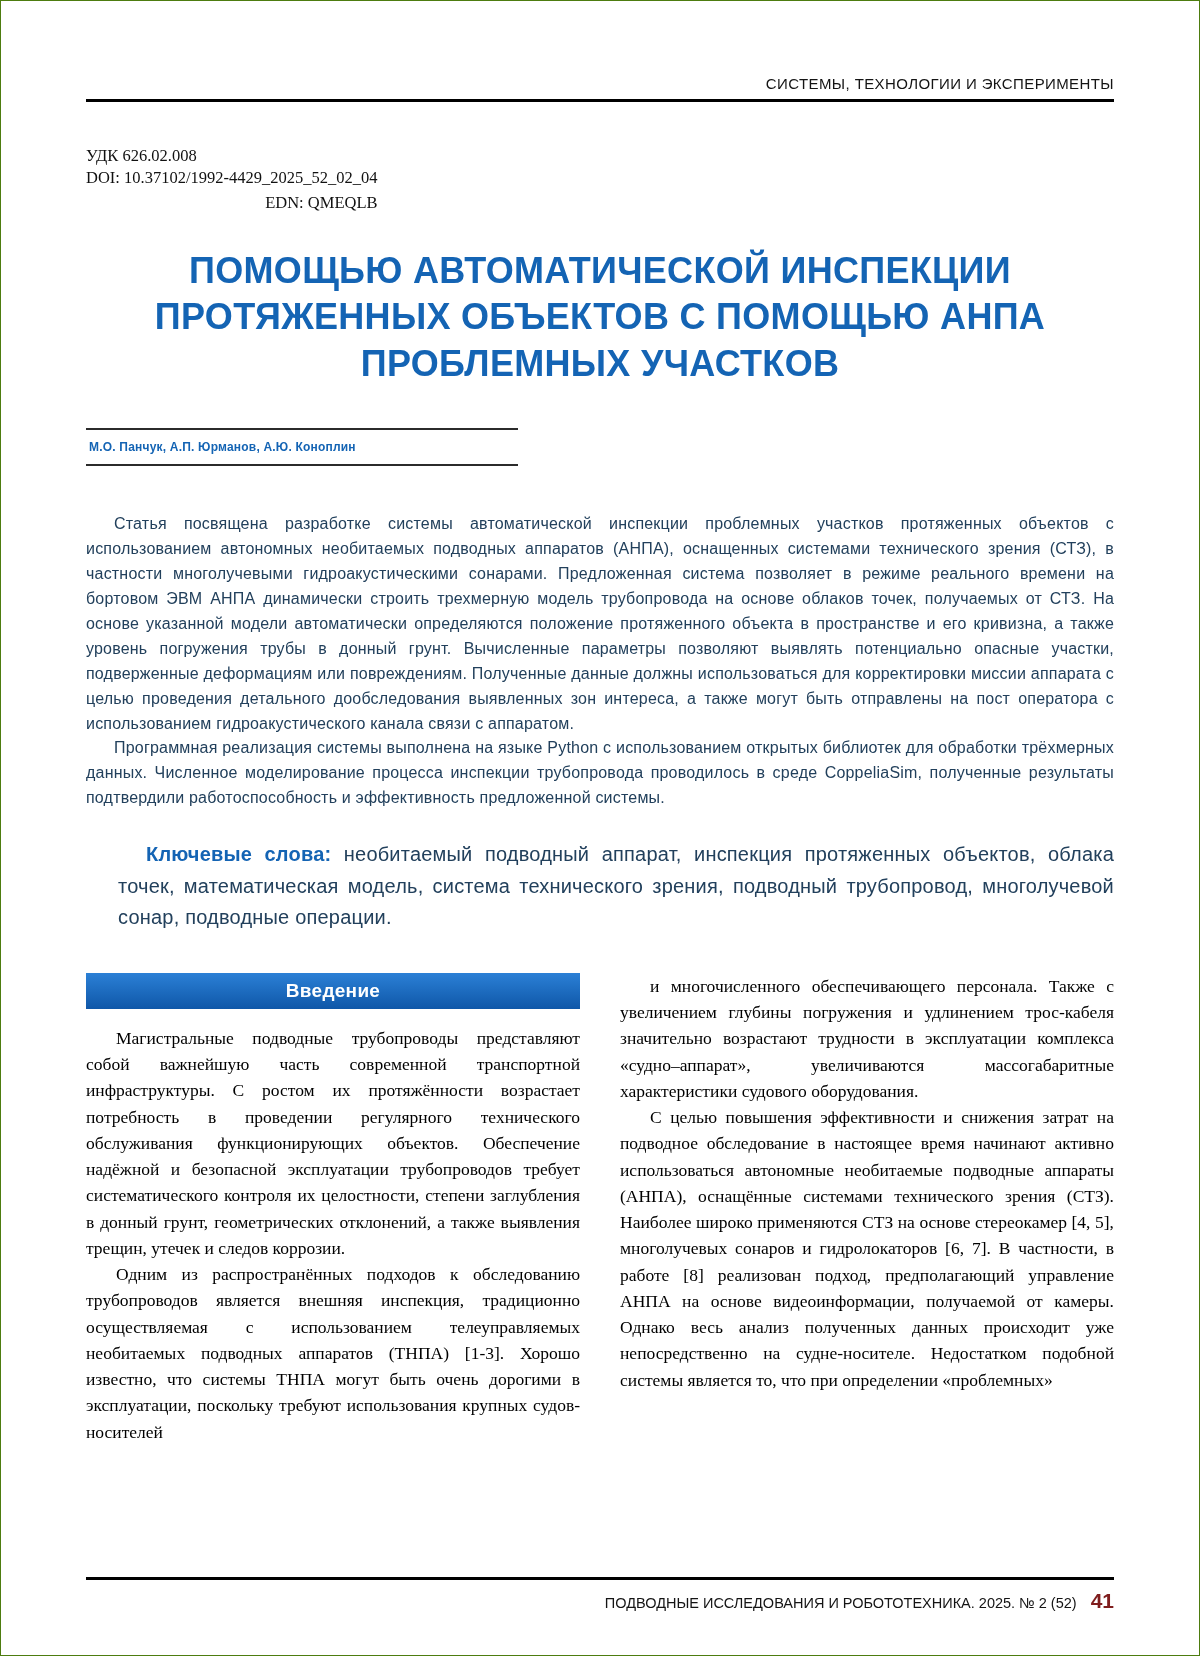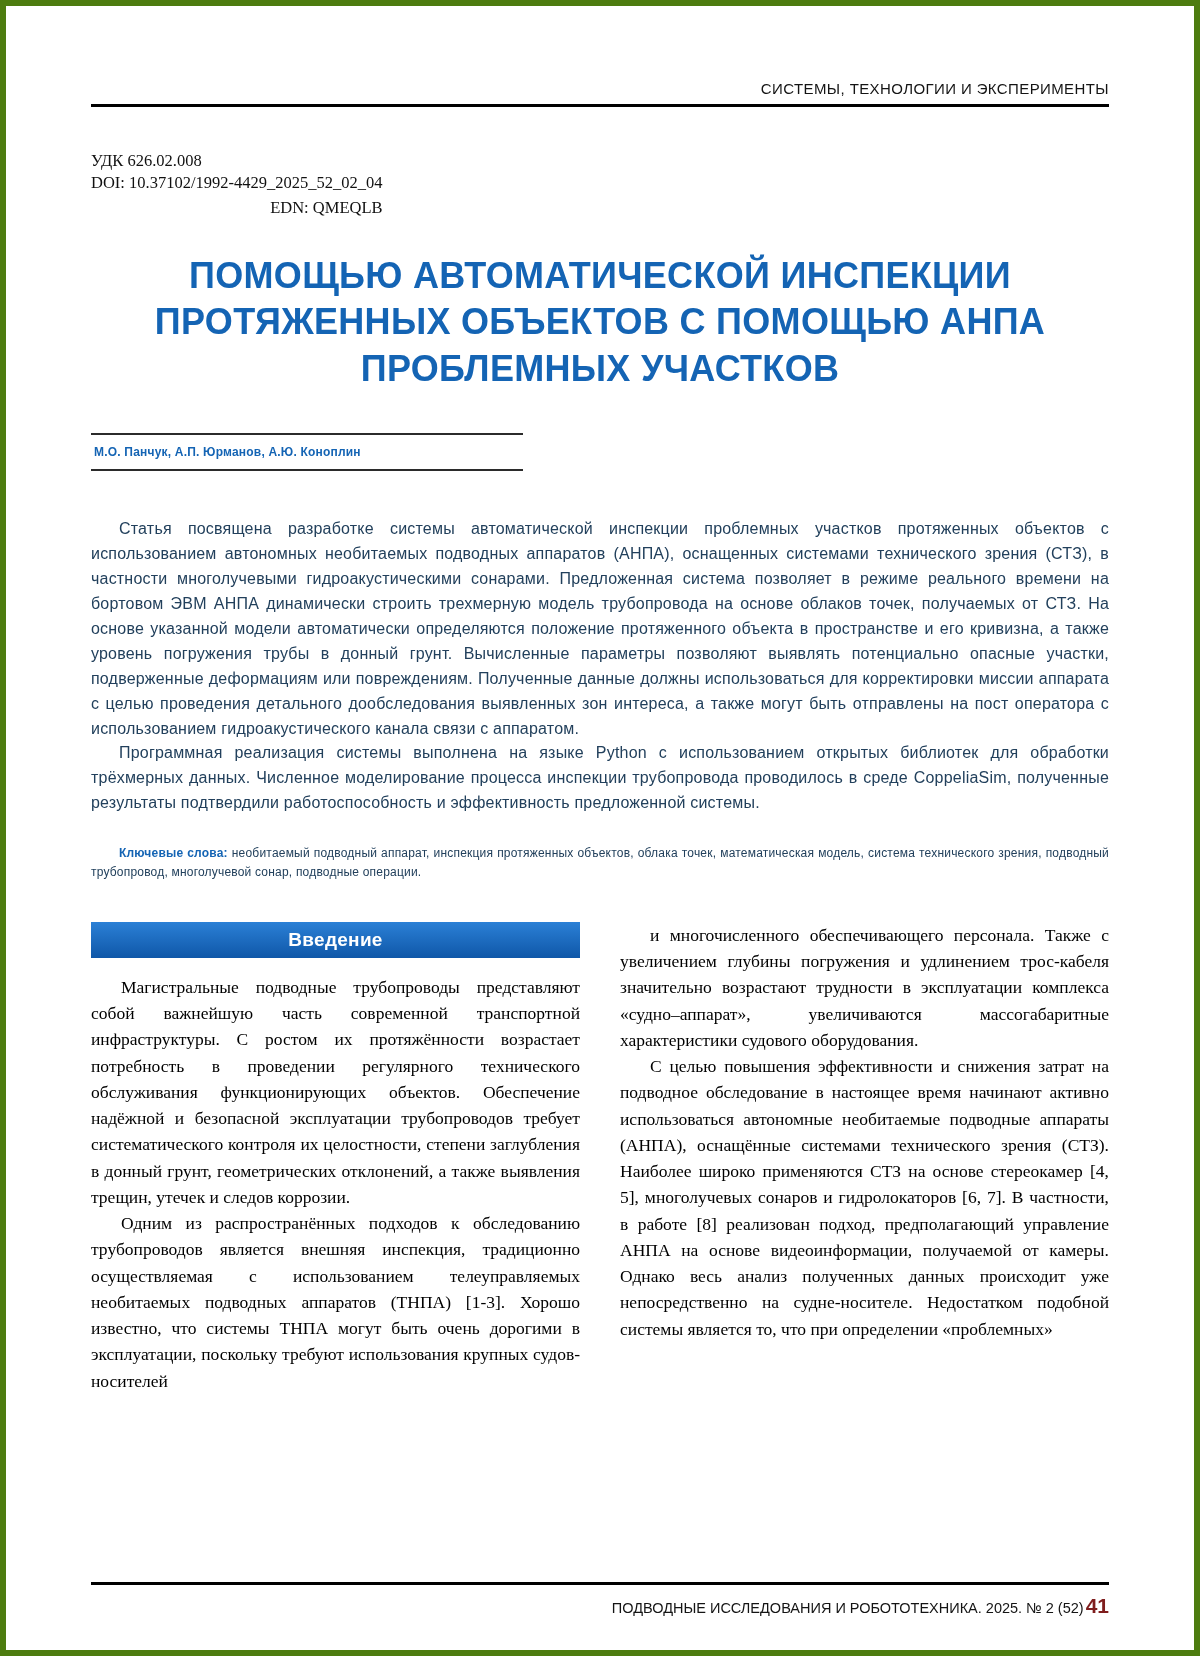--- a/index.html
+++ b/index.html
@@ -1,19 +1,19 @@
 <!DOCTYPE html>
 <html lang="ru" style="--accent-blue: #1464b4; --abstract-text: #22405c; --heading-box-top: #2b80d6; --heading-box-bottom: #0f57a8;"><head>
 <meta charset="utf-8">
 <style>
   * { margin:0; padding:0; box-sizing:border-box; }
   body { background:#e8e8e8; font-family:"Liberation Serif", serif; }
   .page {
     position:relative; width:1200px; height:1656px; margin:0 auto;
-    background:#ffffff; border:6px solid #4d7c0f; overflow:hidden;
+    background:#ffffff; border:1px solid #4d7c0f; overflow:hidden;
   }
   .content { margin:0 85px; }
 
   .running-head {
     margin-top:74px; text-align:right;
     font-family:"Liberation Sans", sans-serif;
     font-size:15px; color:#141414; letter-spacing:.4px;
   }
   .head-rule { margin-top:7px; height:3px; background:#000; }
 
@@ -45,23 +45,23 @@
     font-family:"Liberation Sans", sans-serif;
     font-size:16px; line-height:1.56; letter-spacing:.2px;
     color:var(--abstract-text, #22405c);
     text-align:justify; hyphens:auto;
   }
   .abstract p { text-indent:28px; }
 
   .keywords {
     margin-top:28px; text-indent:28px;
     font-family:"Liberation Sans", sans-serif;
-    font-size:12px; line-height:1.56; letter-spacing:.2px;
+    font-size:20px; line-height:1.56; letter-spacing:.2px;
     color:var(--abstract-text, #22405c);
-    text-align:justify; hyphens:auto;
+    text-align:justify; hyphens:auto;margin-left:32px;
   }
   .kw-label { color:var(--accent-blue, #1464b4); font-weight:700; }
 
   .columns { margin-top:40px; display:flex; gap:40px; }
   .col {
     flex:1; font-size:17.5px; line-height:1.5;
     color:#000; text-align:justify; hyphens:auto;
   }
   .col p { text-indent:30px; }
 
@@ -72,21 +72,21 @@
       var(--heading-box-top, #2b80d6),
       var(--heading-box-bottom, #0f57a8));
     color:#fff; font-family:"Liberation Sans", sans-serif;
     font-weight:700; font-size:19px; letter-spacing:.3px;
   }
 
   .footer { position:absolute; left:85px; right:85px; top:1576px; }
   .footer-rule { height:3px; background:#000; }
   .footer-line {
     margin-top:9px; display:flex; justify-content:flex-end;
-    align-items:baseline; gap:2px;
+    align-items:baseline; gap:14px;
     font-family:"Liberation Sans", sans-serif; font-size:14.5px; color:#141414;
   }
   .page-number { font-size:21px; font-weight:700; color:#7f1d1d; }
 </style>
 </head>
 <body>
 
 <div class="page">
   <div class="content">
 

